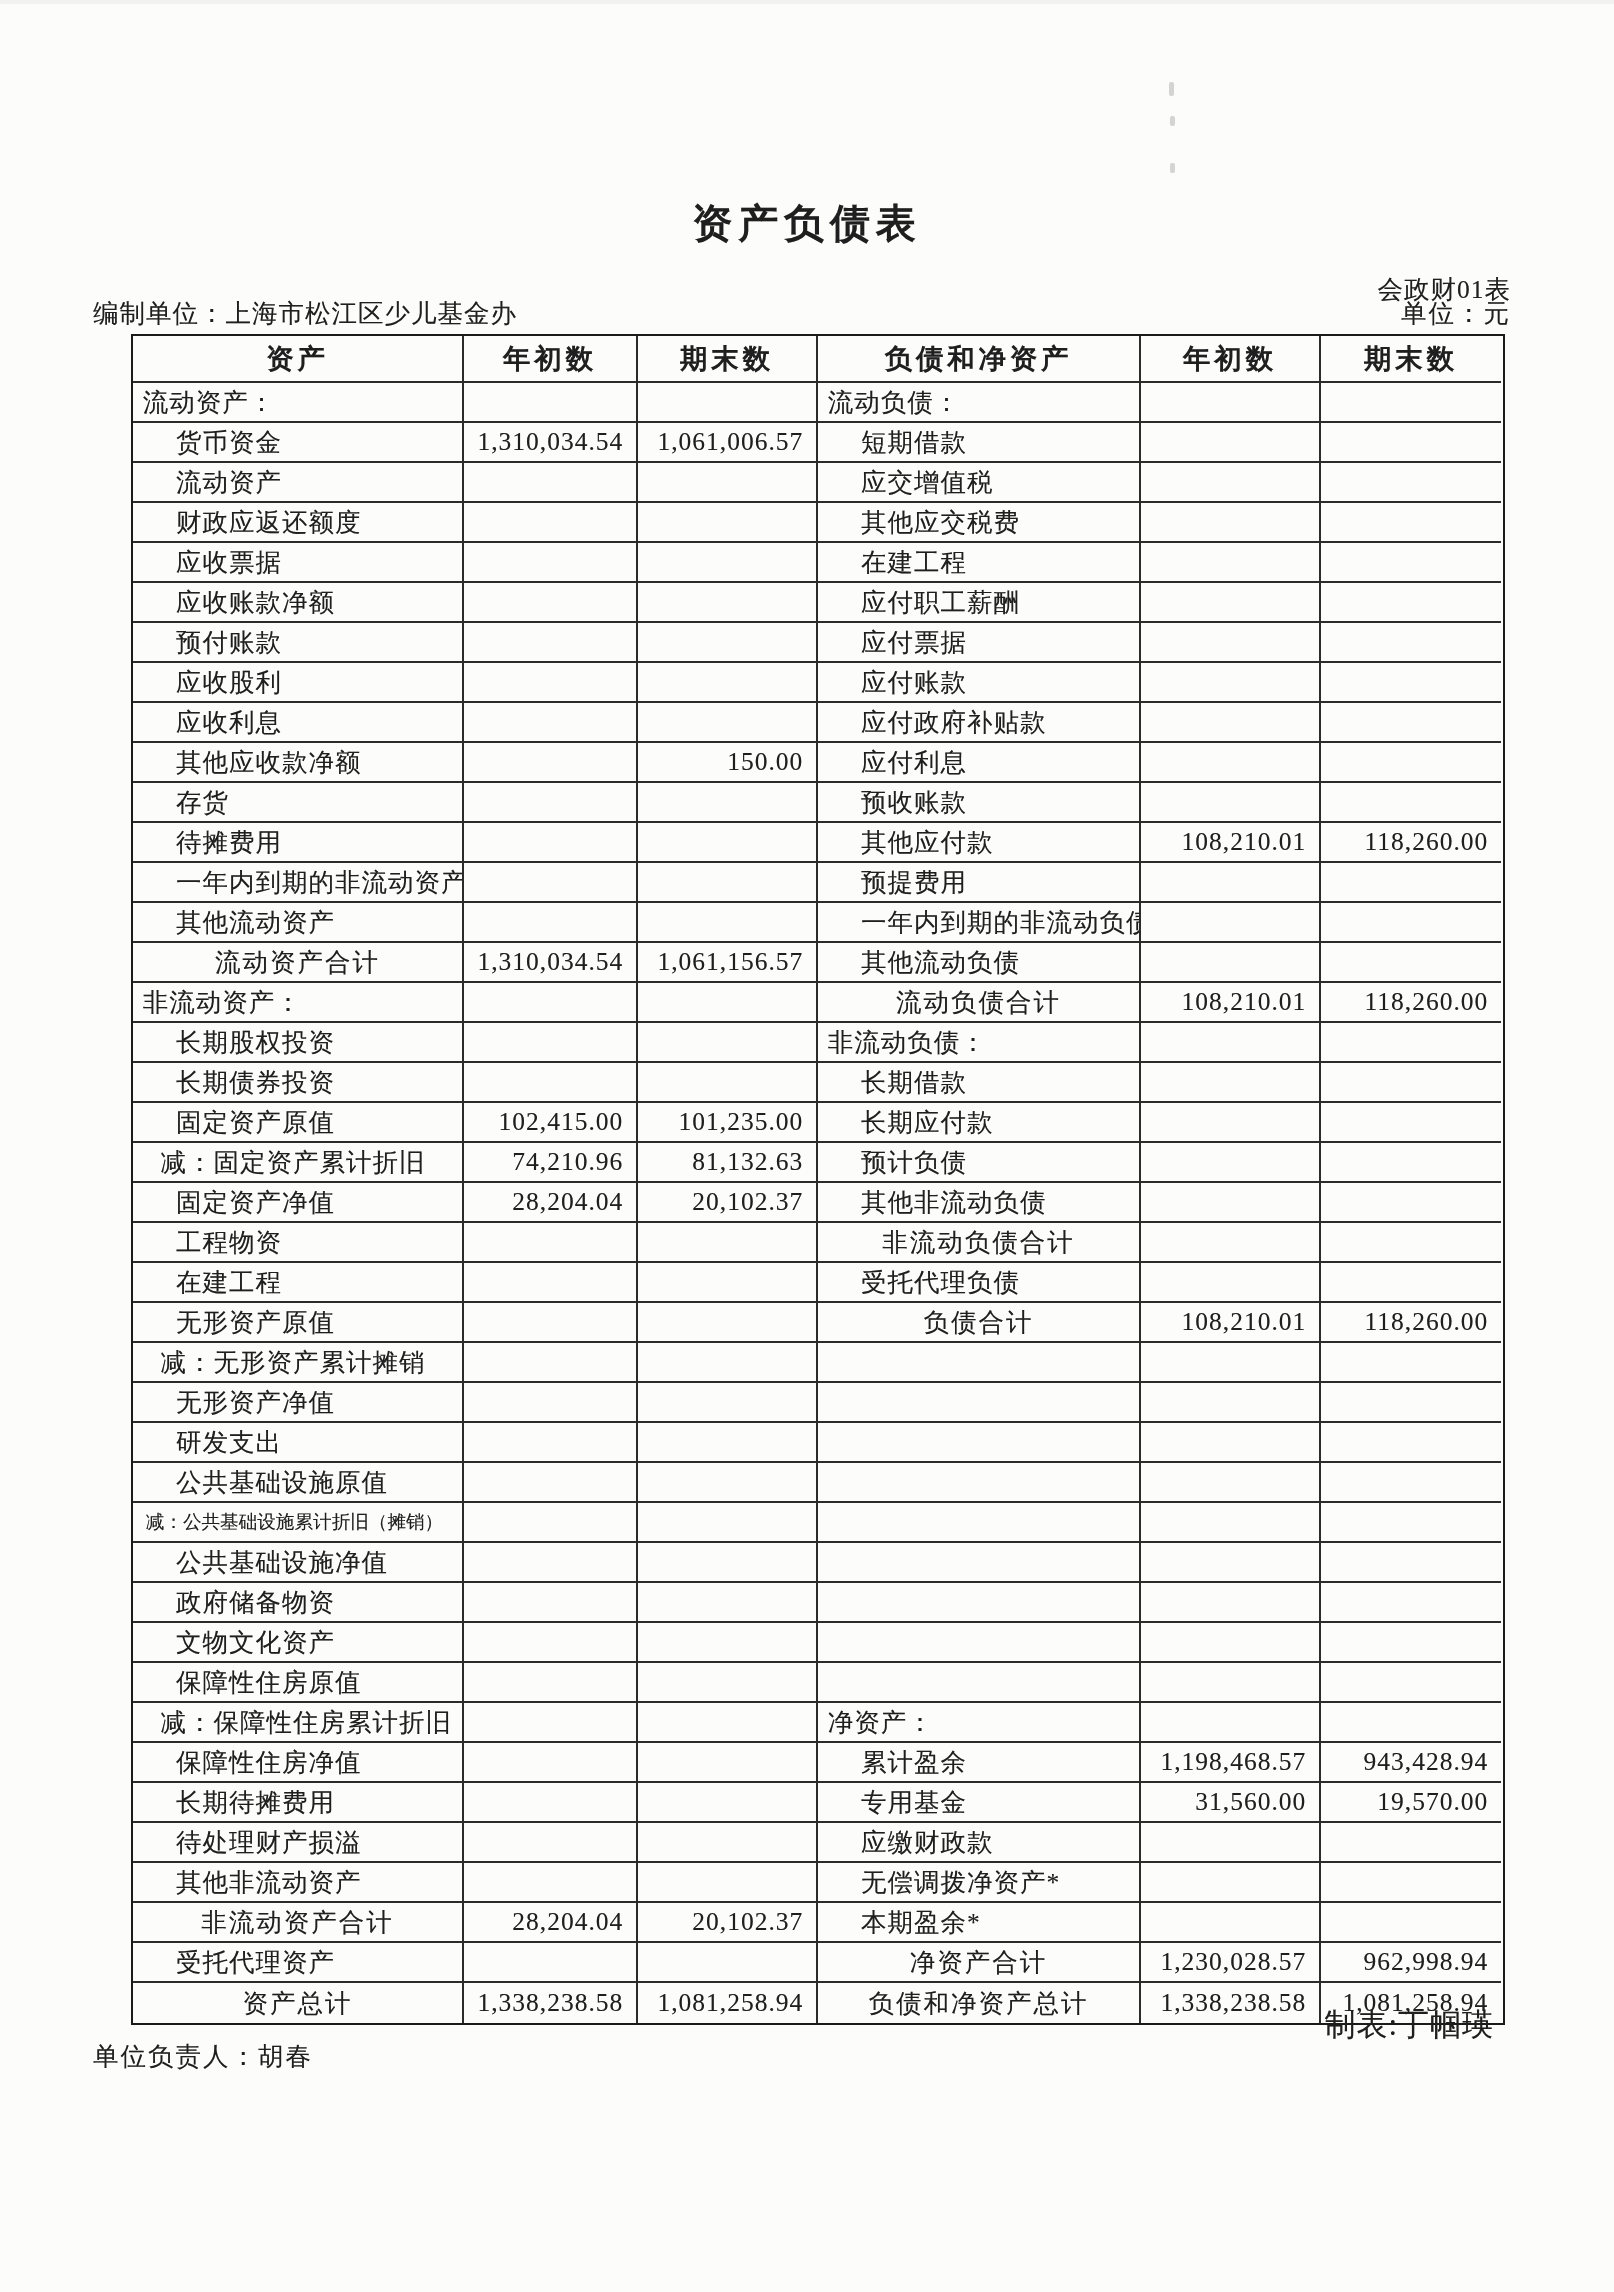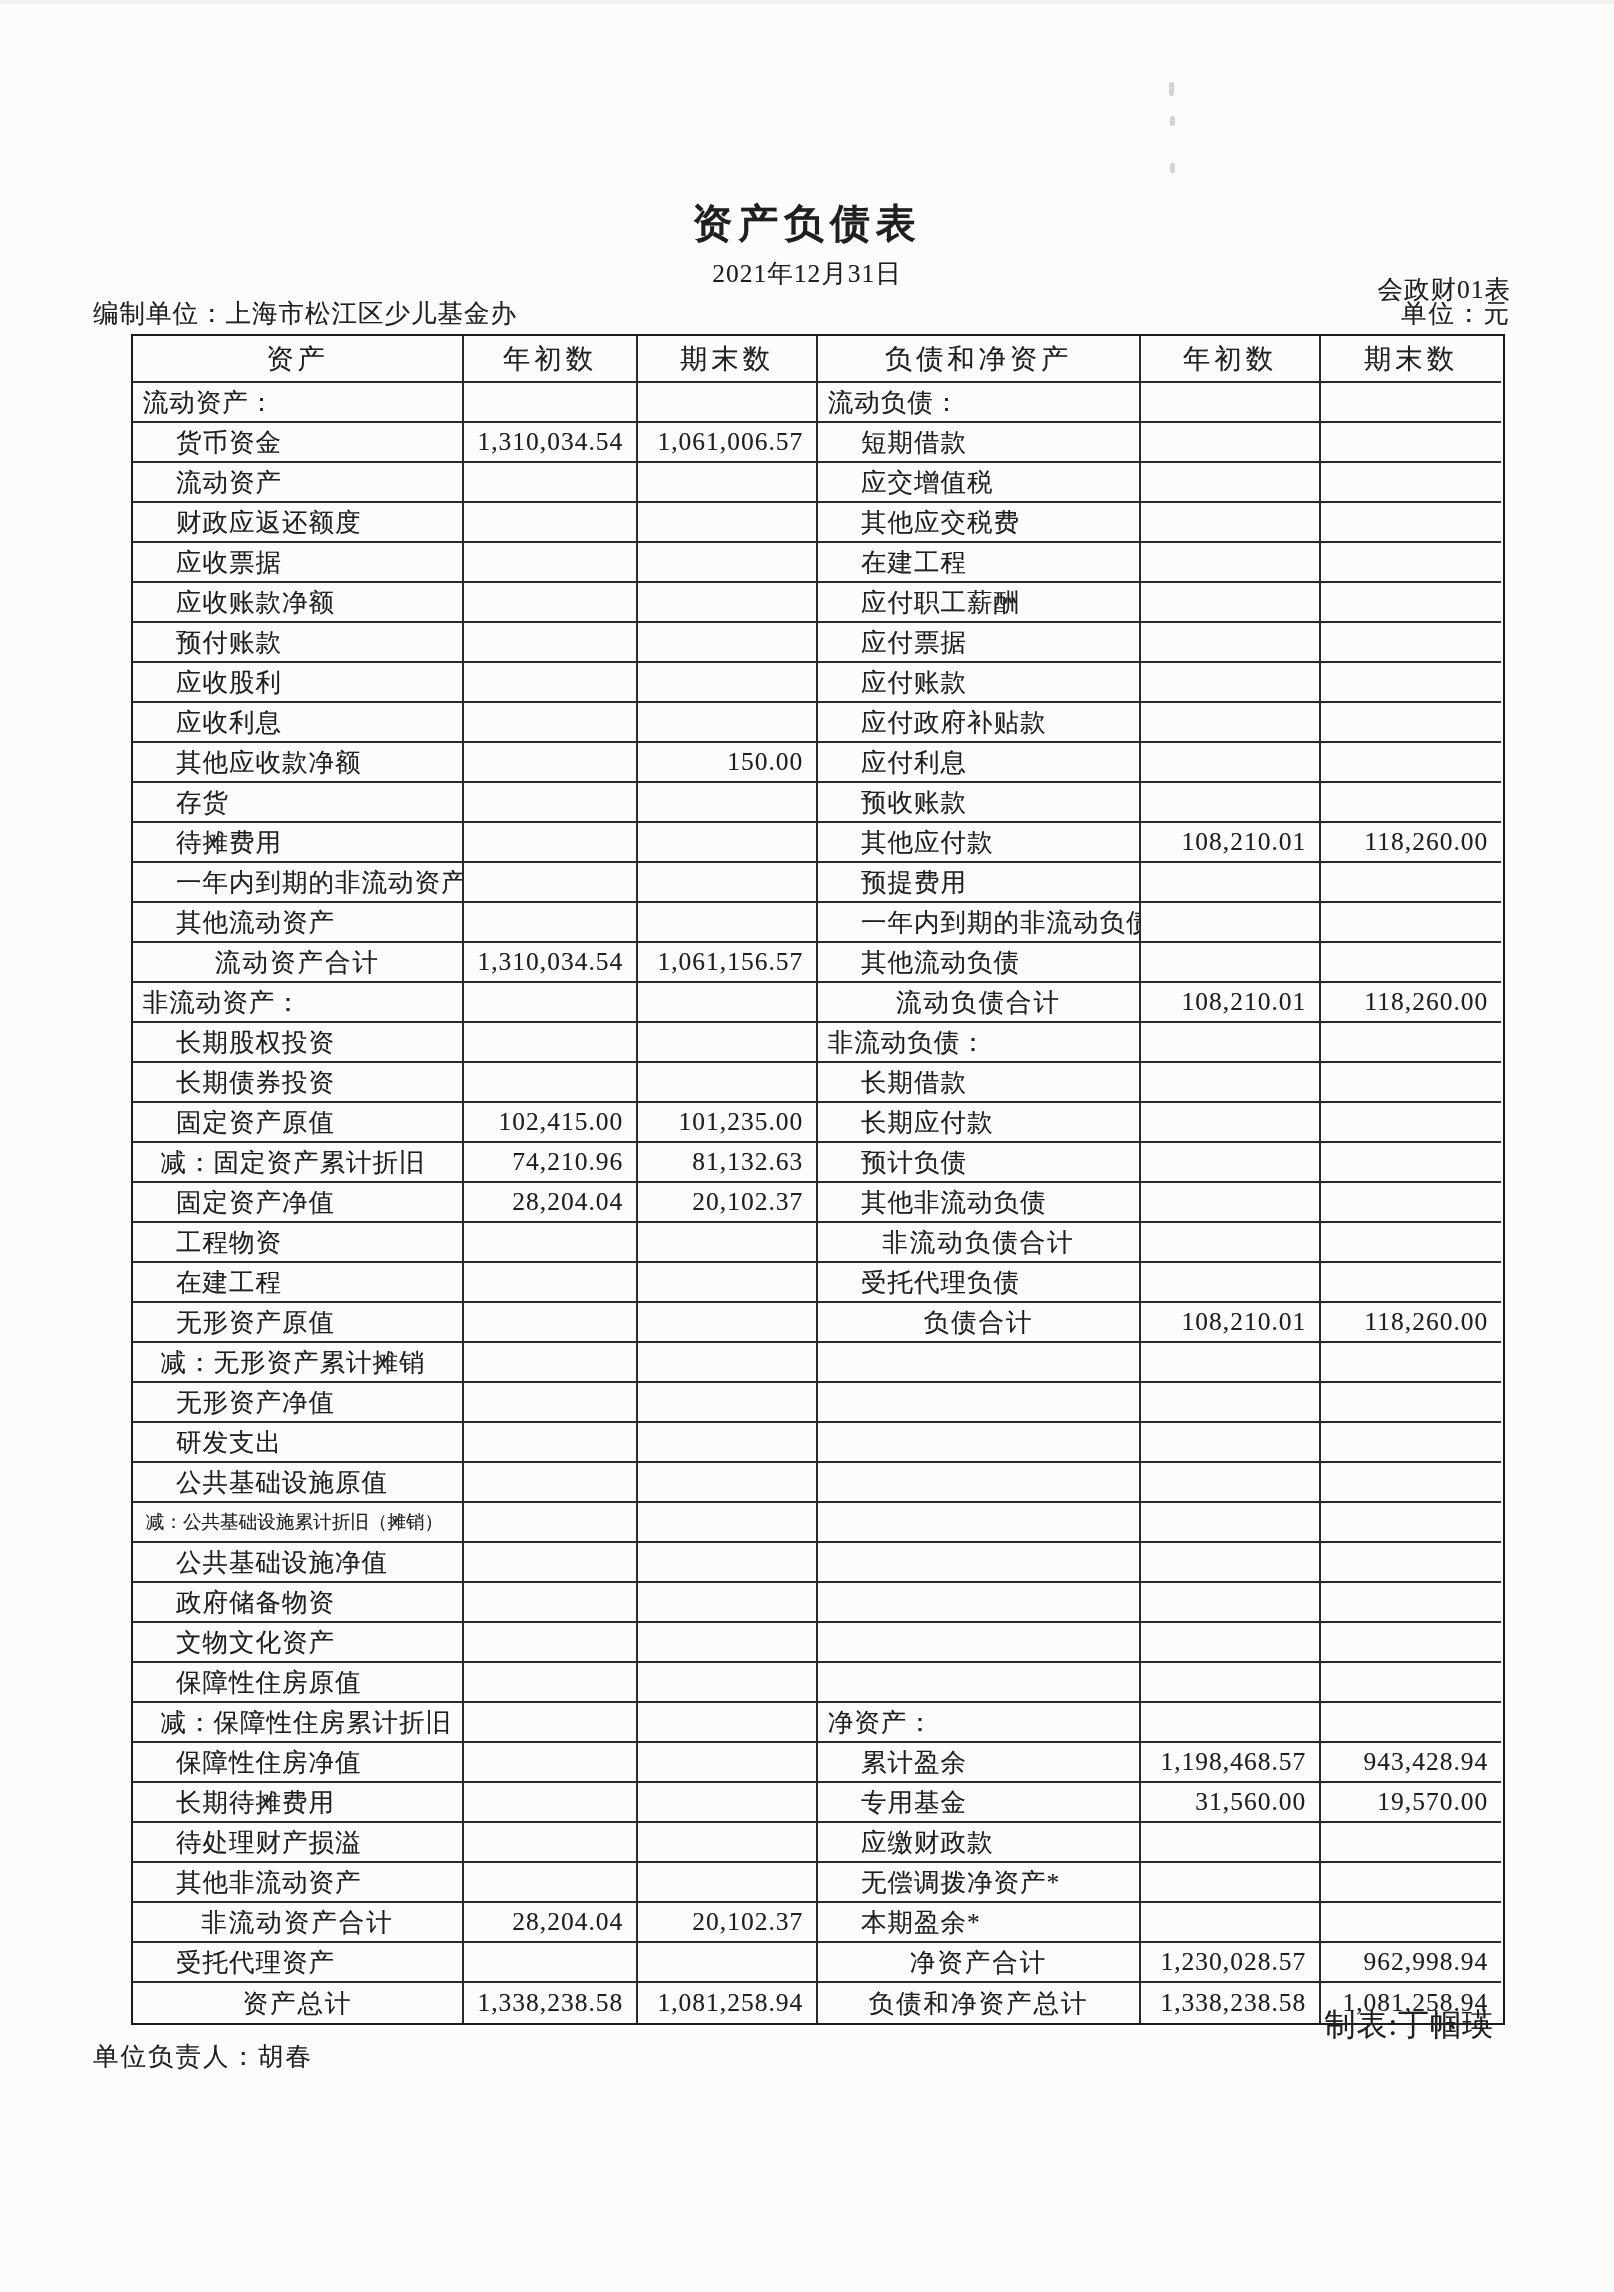--- a/index.html
+++ b/index.html
@@ -25,21 +25,21 @@
     border:2.9px solid #1b1b1b;
   }
   .c{
     border-right:2px solid #2b2b2b;border-bottom:2px solid #2b2b2b;
     display:flex;align-items:center;
     font-size:25.5px;overflow:hidden;white-space:nowrap;
     background:transparent;
   }
   .c:nth-child(6n){border-right:none;}
   .c:nth-last-child(-n+6){border-bottom:none;}
-  .hdr{justify-content:center;font-size:27.4px;letter-spacing:3.9px;}
+  .hdr{justify-content:center;font-size:27.4px;letter-spacing:3.9px;font-weight:bold;}
   .lbl.section{padding-left:9.8px;letter-spacing:1px;}
   .lbl.item{padding-left:43px;letter-spacing:1px;}
   .lbl.sub{padding-left:27.4px;letter-spacing:1px;}
   .lbl.subsmall{padding-left:12.7px;font-size:18.6px;letter-spacing:0;}
   .lbl.total{justify-content:center;letter-spacing:2px;}
   .val{justify-content:flex-end;padding-right:12.7px;letter-spacing:1px;}
 
   .footL{position:absolute;top:2035px;left:93px;font-size:25.5px;letter-spacing:2px;}
   .footR{position:absolute;top:2000px;right:120px;font-size:31px;letter-spacing:1px;}
 
@@ -51,21 +51,20 @@
 </head>
 <body>
 
 <div class="page">
 
   <div class="speck s1"></div>
   <div class="speck s2"></div>
   <div class="speck s3"></div>
 
   <div class="title">资产负债表</div>
-  <div class="date">2021年12月31日</div>
   <div class="formcode">会政财01表</div>
   <div class="prepared">编制单位：上海市松江区少儿基金办</div>
   <div class="unit">单位：元</div>
 
   <div class="bs-table">
     <div class="c hdr">资产</div>
     <div class="c hdr">年初数</div>
     <div class="c hdr">期末数</div>
     <div class="c hdr">负债和净资产</div>
     <div class="c hdr">年初数</div>

